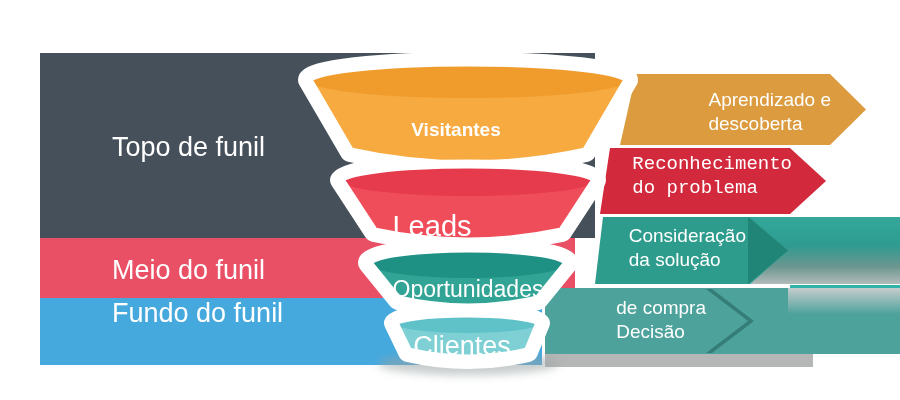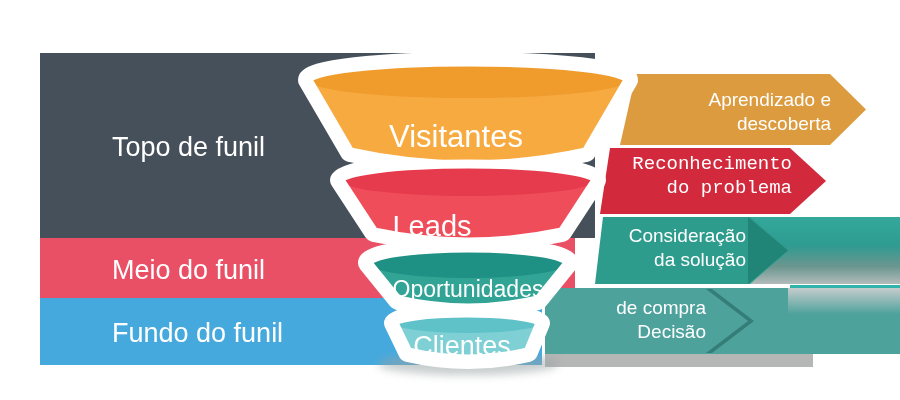--- a/index.html
+++ b/index.html
@@ -8,21 +8,21 @@
   .stage *{box-sizing:border-box;}
 
   
   .band{position:absolute;}
   .ldark{left:40px;top:53px;width:555px;height:185px;background:#46505A;}
   .lmid {left:40px;top:238px;width:535px;height:60px;background:#EA5065;}
   .lblue{left:40px;top:298px;width:502px;height:67px;background:#45A9DE;}
   .stage-label{position:absolute;left:112px;color:#ffffff;font-size:27px;line-height:34px;white-space:nowrap;}
   .sl1{top:130px;}
   .sl2{top:253px;text-align:right;}
-  .sl3{top:316px;}
+  .sl3{top:296px;}
 
   
   .rstep{position:absolute;}
   .rb1{left:620px;top:74px;width:246px;height:71px;background:#DB9B3E;
        clip-path:polygon(16px 0,210px 0,246px 35.5px,210px 71px,0 71px);}
   .rb2{left:600px;top:148px;width:226px;height:66px;background:#D2293C;
        clip-path:polygon(10px 0,190px 0,226px 33px,190px 66px,0 66px);}
   .ext3{left:745px;top:217px;width:155px;height:67px;
         background:linear-gradient(180deg,#34A89B 0%,#2E9B91 42%,#6B968F 74%,#B2BBBA 100%);}
   .rb3{left:595px;top:217px;width:193px;height:67px;background:#2E9C8D;
@@ -30,31 +30,31 @@
   .tip3{left:748px;top:217px;width:40px;height:67px;background:rgba(0,77,66,0.30);
         clip-path:polygon(0 0,40px 33.5px,0 67px);}
   .sep3{left:790px;top:285px;width:110px;height:3px;background:#2FB3AA;}
   .rb4{left:545px;top:288px;width:355px;height:66px;background:#4EA29C;}
   .shad4{left:788px;top:288px;width:112px;height:26px;
          background:linear-gradient(180deg,#C6CCCD 0%,rgba(78,162,156,0) 100%);}
   .chev4{left:706px;top:289px;width:48px;height:64px;background:rgba(10,60,55,0.35);
          clip-path:polygon(0 0,6px 0,48px 32px,6px 64px,0 64px,42px 32px);}
   .strip{left:545px;top:354px;width:268px;height:13px;background:#B5B6B6;}
 
-  .step-label{position:absolute;color:#ffffff;font-size:19px;line-height:23.5px;text-align:right;white-space:nowrap;}
+  .step-label{position:absolute;color:#ffffff;font-size:19px;line-height:23.5px;white-space:nowrap;}
   .step-label span{display:block;}
   .rl1{right:69px;top:88px;}
   .rl2{right:108px;top:153px;font-family:Liberation Mono, monospace;}
   .rl3{right:154px;top:224px;}
   .rl4{right:194px;top:296px;}
 
   
   .funnel-svg{position:absolute;left:0;top:0;}
   .funnel-label{position:absolute;transform:translateX(-50%);color:#ffffff;white-space:nowrap;}
-  .fl1{left:456px;top:119px;font-size:31px;}
+  .fl1{left:456px;top:119px;font-size:19px;font-weight:bold;}
   .fl2{left:432px;top:210px;font-size:29px;}
   .fl3{left:468px;top:276px;font-size:23px;}
   .fl4{left:462px;top:331px;font-size:27px;}
 </style>
 </head>
 <body>
 
 <div class="stage">
 
   <div class="band ldark"></div>

